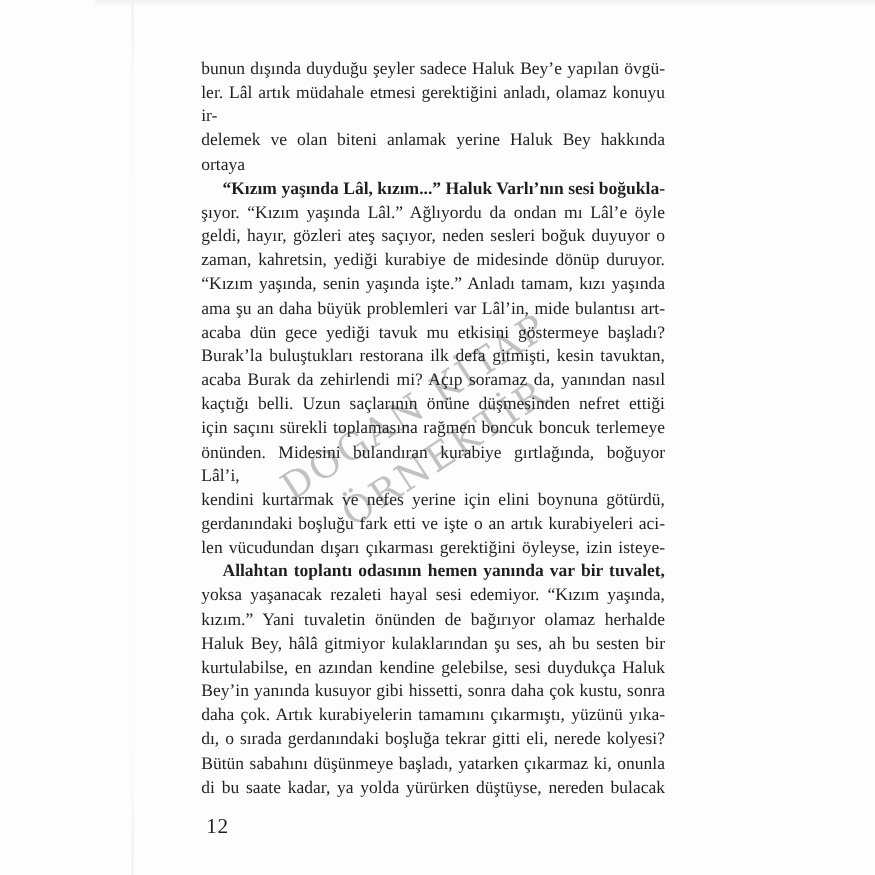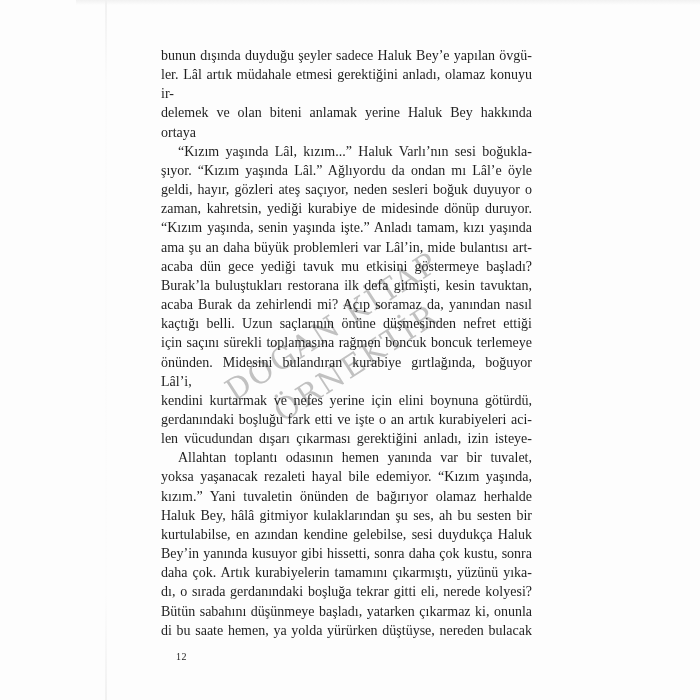--- a/index.html
+++ b/index.html
@@ -49,26 +49,26 @@
     left: 161px; top: 46px; width: 371px;
     color: var(--ink, #222);
     font-size: 14px;
     line-height: 19.15px;
   }
   .line {
     text-align: justify;
     text-align-last: justify;
     white-space: normal;
   }
-  .line.indent { padding-left: 17px; }
+  .line.indent { padding-left: 17px; font-weight: bold; }
   .line.para-end { text-align-last: left; }
   .pagenum {
     position: absolute;
-    left: 176px; top: 651px;
-    font-size: 10px;
+    left: 165px; top: 651px;
+    font-size: 17px;
     color: var(--ink, #222);
     letter-spacing: 0.5px;
   }
 </style>
 </head>
 <body>
 
 <div class="scan-page">
   <div class="edge-top"></div>
   <div class="edge-left"></div>
@@ -89,27 +89,27 @@
       <div class="line">“Kızım yaşında, senin yaşında işte.” Anladı tamam, kızı yaşında</div>
       <div class="line">ama şu an daha büyük problemleri var Lâl’in, mide bulantısı art-</div>
       <div class="line">acaba dün gece yediği tavuk mu etkisini göstermeye başladı?</div>
       <div class="line">Burak’la buluştukları restorana ilk defa gitmişti, kesin tavuktan,</div>
       <div class="line">acaba Burak da zehirlendi mi? Açıp soramaz da, yanından nasıl</div>
       <div class="line">kaçtığı belli. Uzun saçlarının önüne düşmesinden nefret ettiği</div>
       <div class="line">için saçını sürekli toplamasına rağmen boncuk boncuk terlemeye</div>
       <div class="line">önünden. Midesini bulandıran kurabiye gırtlağında, boğuyor Lâl’i,</div>
       <div class="line">kendini kurtarmak ve nefes yerine için elini boynuna götürdü,</div>
       <div class="line">gerdanındaki boşluğu fark etti ve işte o an artık kurabiyeleri aci-</div>
-      <div class="line">len vücudundan dışarı çıkarması gerektiğini anladı, izin isteye-</div>
+      <div class="line">len vücudundan dışarı çıkarması gerektiğini öyleyse, izin isteye-</div>
       <div class="line indent">Allahtan toplantı odasının hemen yanında var bir tuvalet,</div>
-      <div class="line">yoksa yaşanacak rezaleti hayal bile edemiyor. “Kızım yaşında,</div>
+      <div class="line">yoksa yaşanacak rezaleti hayal sesi edemiyor. “Kızım yaşında,</div>
       <div class="line">kızım.” Yani tuvaletin önünden de bağırıyor olamaz herhalde</div>
       <div class="line">Haluk Bey, hâlâ gitmiyor kulaklarından şu ses, ah bu sesten bir</div>
       <div class="line">kurtulabilse, en azından kendine gelebilse, sesi duydukça Haluk</div>
       <div class="line">Bey’in yanında kusuyor gibi hissetti, sonra daha çok kustu, sonra</div>
       <div class="line">daha çok. Artık kurabiyelerin tamamını çıkarmıştı, yüzünü yıka-</div>
       <div class="line">dı, o sırada gerdanındaki boşluğa tekrar gitti eli, nerede kolyesi?</div>
       <div class="line">Bütün sabahını düşünmeye başladı, yatarken çıkarmaz ki, onunla</div>
-      <div class="line">di bu saate hemen, ya yolda yürürken düştüyse, nereden bulacak</div>
+      <div class="line">di bu saate kadar, ya yolda yürürken düştüyse, nereden bulacak</div>
     </div>
 
   <div class="pagenum">12</div>
 </div>
 
 </body></html>

